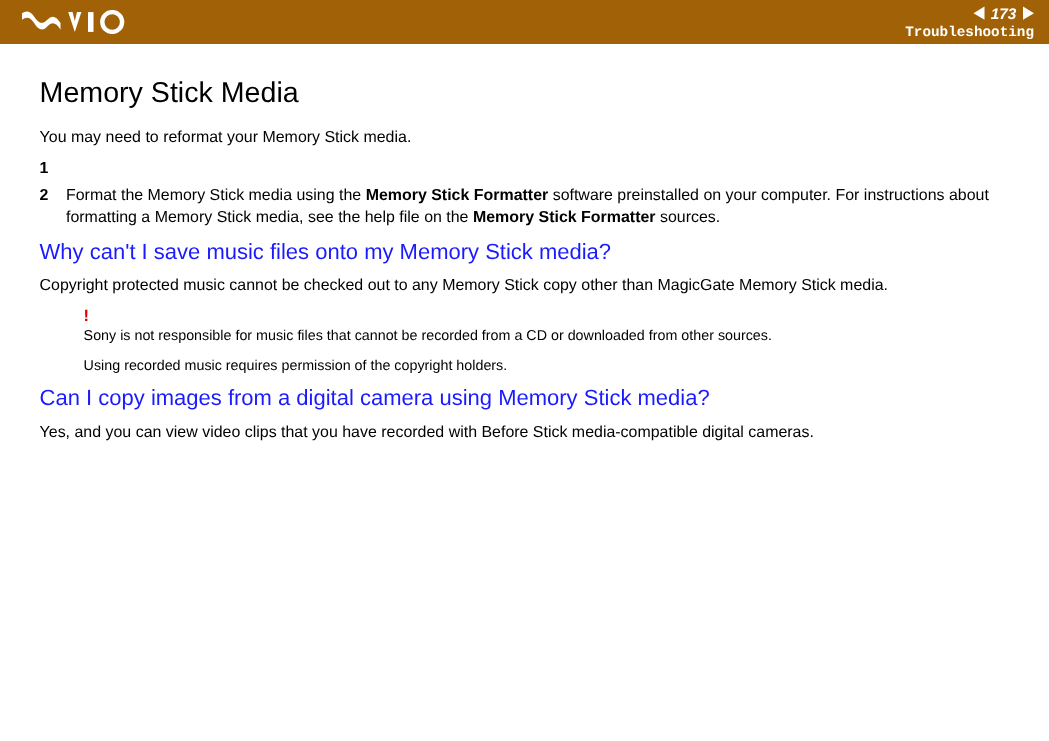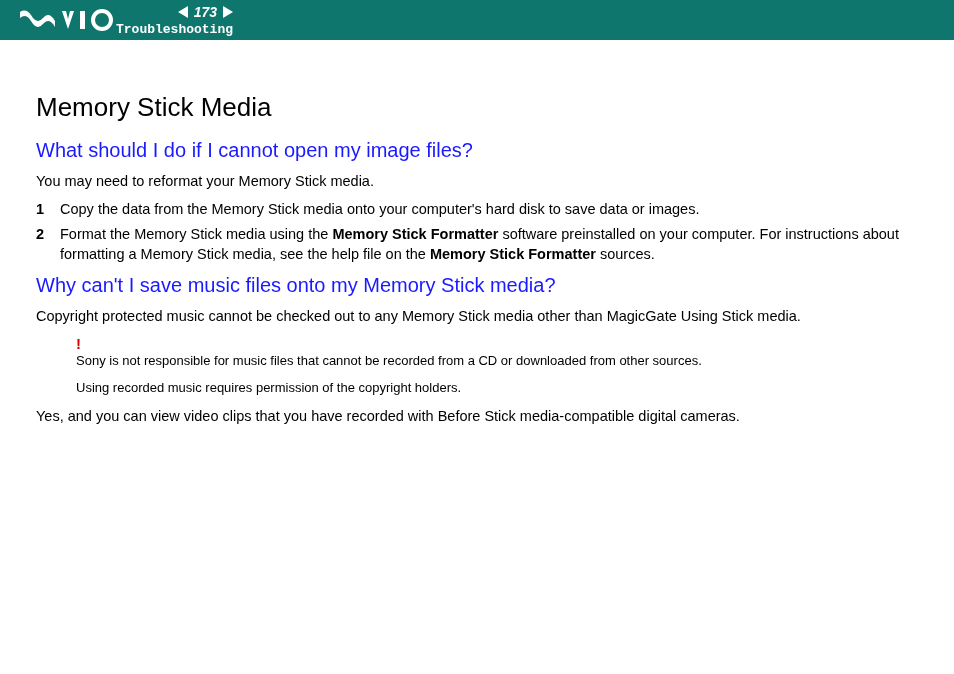--- a/index.html
+++ b/index.html
@@ -1,21 +1,22 @@
 <!DOCTYPE html>
 <html><head>
 <meta charset="utf-8">
 <style>
   * { margin: 0; padding: 0; box-sizing: border-box; }
   html, body { width: 954px; height: 674px; font-family: Arial, Helvetica, sans-serif; background: #fff; color: #000; }
   .header {
-    background: #0f766e;
+    background: #a16207;
     height: 40px;
     display: flex;
     align-items: center;
+    justify-content: space-between;
     padding: 0 14px 0 20px;
   }
   .logo {
     color: #fff;
     display: flex;
     align-items: center;
     gap: 0;
   }
   .pagebox {
     display: flex;
@@ -46,21 +47,21 @@
     font-weight: bold;
     font-size: 14px;
   }
   .section-label {
     color: #fff;
     font-weight: bold;
     font-size: 13px;
     font-family: Liberation Mono, monospace;
   }
   .content {
-    padding: 52px 36px 0 36px;
+    padding: 29px 36px 0 36px;
   }
   h1.title {
     font-size: 26px;
     font-weight: 400;
     margin-bottom: 16px;
   }
   h2.q {
     color: #1a1aff;
     font-size: 20px;
     font-weight: 400;
@@ -123,35 +124,34 @@
       <span class="page-num">173</span>
       <span class="tri-right"></span>
     </div>
     <div class="section-label">Troubleshooting</div>
   </div>
 </div>
 
 <div class="content">
   <h1 class="title">Memory Stick Media</h1>
 
-  <h2 class="q">What should I do if I cannot open my image files?</h2>
   <p class="body">You may need to reformat your Memory Stick media.</p>
   <ol class="steps">
     <li>
       <span class="num">1</span>
-      <span>Copy the data from the Memory Stick media onto your computer's hard disk to save data or images.</span>
     </li>
     <li>
       <span class="num">2</span>
       <span><span>Format the Memory Stick media using the </span><b>Memory Stick Formatter</b><span> software preinstalled on your computer. For instructions about formatting a Memory Stick media, see the help file on the </span><b>Memory Stick Formatter</b><span> sources.</span></span>
     </li>
   </ol>
 
   <h2 class="q">Why can't I save music files onto my Memory Stick media?</h2>
-  <p class="body">Copyright protected music cannot be checked out to any Memory Stick media other than MagicGate Using Stick media.</p>
+  <p class="body">Copyright protected music cannot be checked out to any Memory Stick copy other than MagicGate Memory Stick media.</p>
   <div class="note-box">
     <span class="bang">!</span>
     <p class="note">Sony is not responsible for music files that cannot be recorded from a CD or downloaded from other sources.</p>
     <p class="note">Using recorded music requires permission of the copyright holders.</p>
   </div>
 
+  <h2 class="q">Can I copy images from a digital camera using Memory Stick media?</h2>
   <p class="body">Yes, and you can view video clips that you have recorded with Before Stick media-compatible digital cameras.</p>
 </div>
 
 </body></html>

